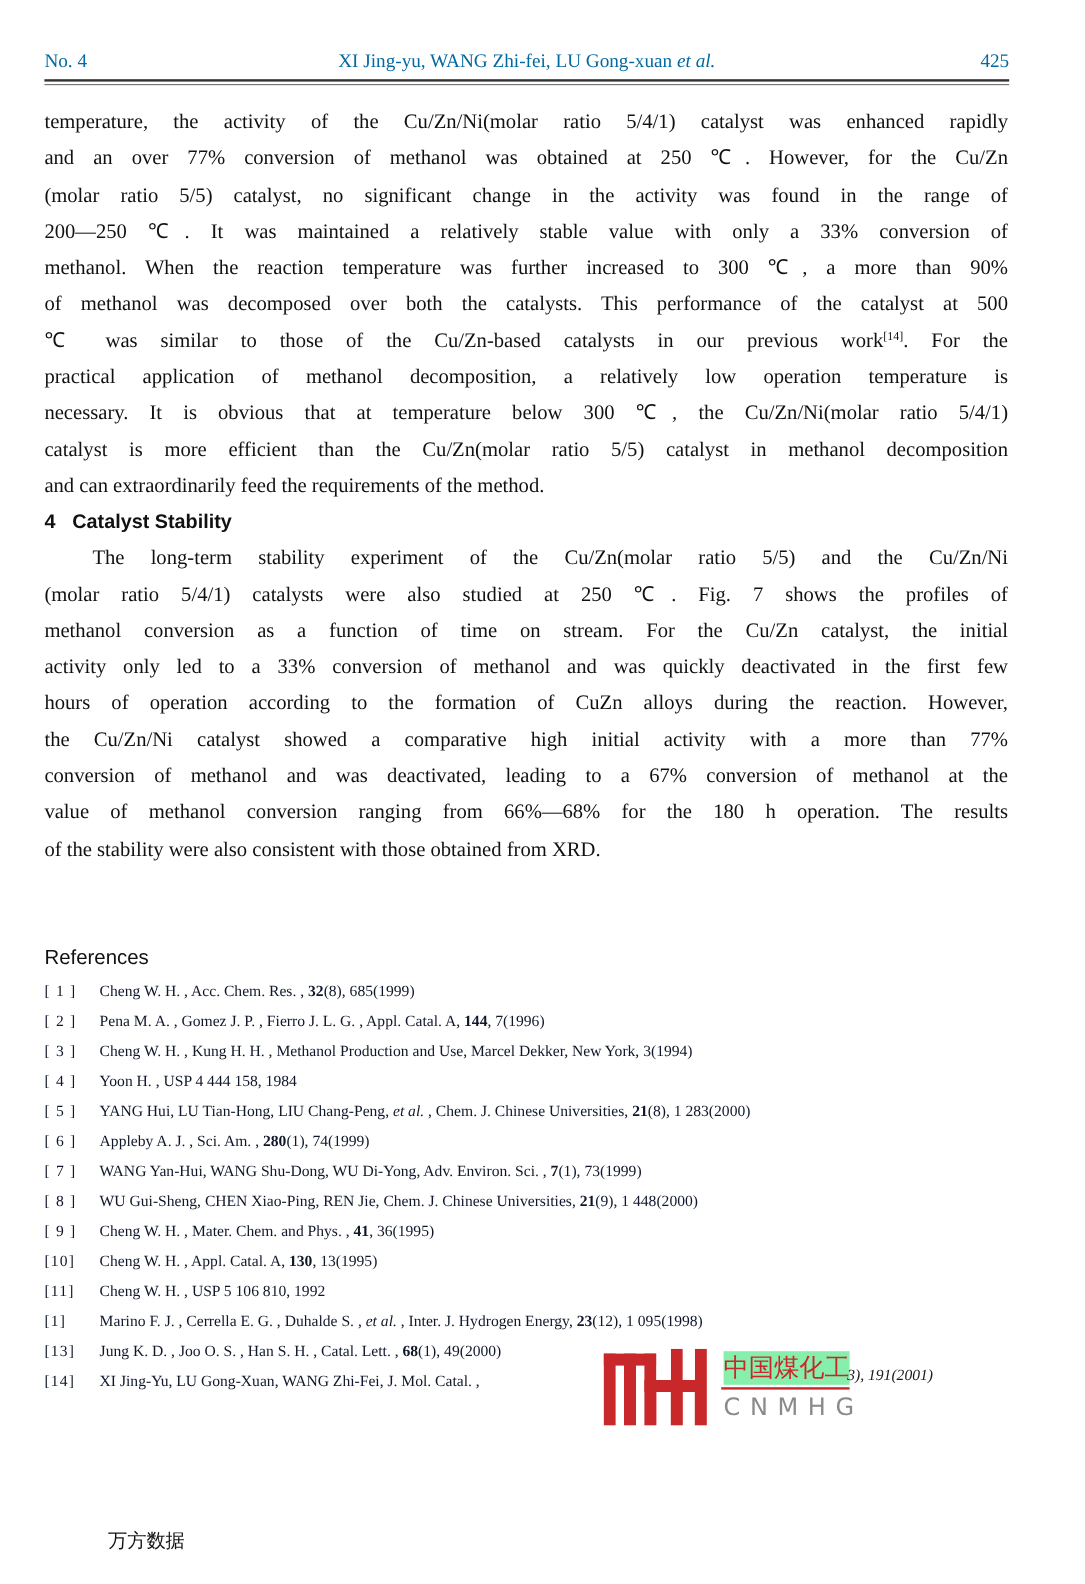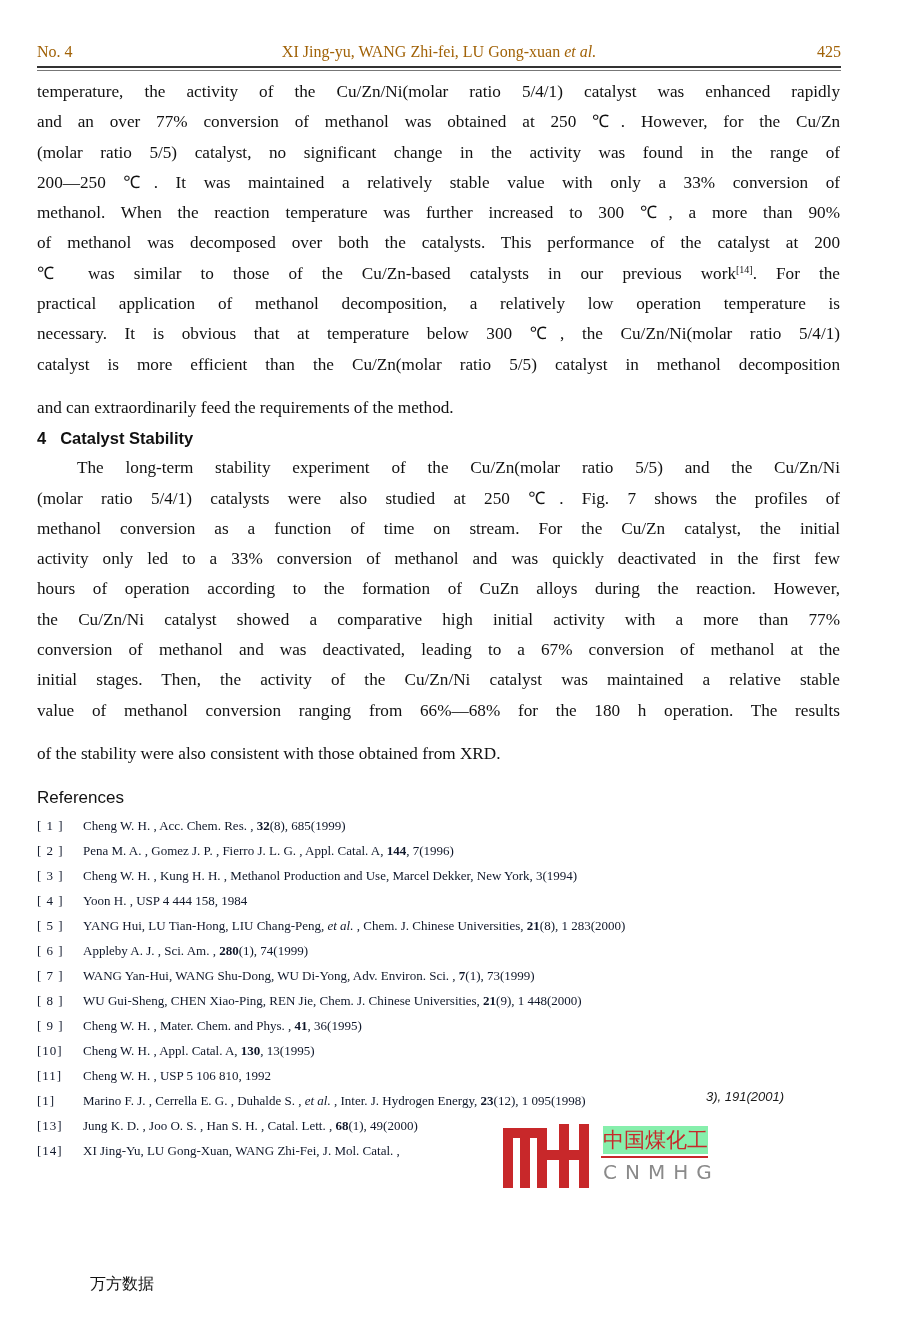--- a/index.html
+++ b/index.html
@@ -1,34 +1,34 @@
 <!DOCTYPE html>
 <html><head>
   <meta charset="utf-8">
   <style>
     html, body { margin: 0; padding: 0; background: #ffffff; }
     body { width: 904px; height: 1320px; position: relative; overflow: hidden; color: #111; }
     .page { position: absolute; left: 0; top: 0; width: 904px; height: 1320px; }
     .running-head {
       position: absolute; left: 37px; top: 40px; width: 804px; height: 24px;
-      font-family: "Liberation Serif", serif; font-size: 16px; color: #a16207;
+      font-family: "Liberation Serif", serif; font-size: 16px; color: #0369a1;
     }
     .rh-left { position: absolute; left: 0; top: 3px; }
     .rh-center { position: absolute; left: 0; right: 0; top: 3px; text-align: center; }
     .rh-right { position: absolute; right: 0; top: 3px; }
     .rule-thick { position: absolute; left: 37px; top: 66px; width: 804px; height: 2px; background: #333; }
     .rule-thin { position: absolute; left: 37px; top: 70px; width: 804px; height: 1px; background: #777; }
 
     .body-text {
-      position: absolute; left: 37px; top: 77px; width: 803px;
+      position: absolute; left: 37px; top: 87px; width: 803px;
       font-family: "Liberation Serif", serif; font-size: 17.2px; line-height: 30.3px; color: #111;
     }
     .para { margin: 0; text-align: justify; text-align-last: left; }
     .line { display: block; text-align: justify; text-align-last: justify; white-space: nowrap; }
-    .line.last { text-align-last: left; margin-top: 13px; }
+    .line.last { text-align-last: left; }
     sup { font-size: 10px; line-height: 0; vertical-align: 6px; }
 
     .section-heading {
       font-family: Liberation Sans, sans-serif; font-size: 16.5px; margin: 0; line-height: 30px;
       color: #111;
     }
     .section-heading .num { font-weight: bold; margin-right: 14px; }
 
     .refs-heading {
       position: absolute; left: 37px; top: 788px;
@@ -51,21 +51,21 @@
     .wm-cn {
       position: absolute; left: 100px; top: 2px; font-family: "DejaVu Sans", sans-serif;
       font-size: 21px; color: #c8282a; letter-spacing: 0px; background: #86efac; padding-right: 0;
     }
     .wm-underline { position: absolute; left: 98px; top: 32px; width: 107px; height: 2px; background: #c8282a; }
     .wm-en {
       position: absolute; left: 100px; top: 36px; font-family: "DejaVu Sans", sans-serif;
       font-size: 20px; color: #8a8a8a; letter-spacing: 8px;
     }
     .ref-tail-overlay {
-      position: absolute; left: 706px; top: 1089px; font-family: Liberation Sans, sans-serif;
+      position: absolute; left: 706px; top: 1138px; font-family: Liberation Serif, serif;
       font-size: 13px; color: #1a1a1a; font-style: italic;
     }
 
     .footer-brand {
       position: absolute; left: 90px; top: 1274px; font-family: Liberation Serif, serif;
       font-size: 16px; color: #111;
     }
   </style>
 </head>
 <body>
@@ -80,41 +80,40 @@
   <div class="rule-thick"></div>
   <div class="rule-thin"></div>
 
   <div class="body-text">
     <p class="para">
       <span class="line">temperature, the activity of the Cu/Zn/Ni(molar ratio 5/4/1) catalyst was enhanced rapidly</span>
       <span class="line">and an over 77% conversion of methanol was obtained at 250 ℃. However, for the Cu/Zn</span>
       <span class="line">(molar ratio 5/5) catalyst, no significant change in the activity was found in the range of</span>
       <span class="line">200—250 ℃. It was maintained a relatively stable value with only a 33% conversion of</span>
       <span class="line">methanol. When the reaction temperature was further increased to 300 ℃, a more than 90%</span>
-      <span class="line">of methanol was decomposed over both the catalysts. This performance of the catalyst at 200</span>
+      <span class="line">of methanol was decomposed over both the catalysts. This performance of the catalyst at 500</span>
       <span class="line"><span>℃ was similar to those of the Cu/Zn-based catalysts in our previous work</span><sup>[14]</sup><span>. For the</span></span>
       <span class="line">practical application of methanol decomposition, a relatively low operation temperature is</span>
       <span class="line">necessary. It is obvious that at temperature below 300 ℃, the Cu/Zn/Ni(molar ratio 5/4/1)</span>
       <span class="line">catalyst is more efficient than the Cu/Zn(molar ratio 5/5) catalyst in methanol decomposition</span>
       <span class="line last">and can extraordinarily feed the requirements of the method.</span>
     </p>
 
     <h2 class="section-heading">
       <span class="num">4</span><span>Catalyst Stability</span>
     </h2>
 
     <p class="para">
       <span class="line" style="padding-left:40px;">The long-term stability experiment of the Cu/Zn(molar ratio 5/5) and the Cu/Zn/Ni</span>
       <span class="line">(molar ratio 5/4/1) catalysts were also studied at 250 ℃. Fig. 7 shows the profiles of</span>
       <span class="line">methanol conversion as a function of time on stream. For the Cu/Zn catalyst, the initial</span>
       <span class="line">activity only led to a 33% conversion of methanol and was quickly deactivated in the first few</span>
       <span class="line">hours of operation according to the formation of CuZn alloys during the reaction. However,</span>
       <span class="line">the Cu/Zn/Ni catalyst showed a comparative high initial activity with a more than 77%</span>
       <span class="line">conversion of methanol and was deactivated, leading to a 67% conversion of methanol at the</span>
-      <span class="line">initial stages. Then, the activity of the Cu/Zn/Ni catalyst was maintained a relative stable</span>
       <span class="line">value of methanol conversion ranging from 66%—68% for the 180 h operation. The results</span>
       <span class="line last">of the stability were also consistent with those obtained from XRD.</span>
     </p>
   </div>
 
   <div class="refs-heading">References</div>
   <ul class="refs">
     <li class="ref"><span class="ref-num">[ 1 ]</span><span class="ref-text"><span>Cheng W. H. , Acc. Chem. Res. , </span><b>32</b><span>(8), 685(1999)</span></span></li>
     <li class="ref"><span class="ref-num">[ 2 ]</span><span class="ref-text"><span>Pena M. A. , Gomez J. P. , Fierro J. L. G. , Appl. Catal. A, </span><b>144</b><span>, 7(1996)</span></span></li>
     <li class="ref"><span class="ref-num">[ 3 ]</span><span class="ref-text"><span>Cheng W. H. , Kung H. H. , Methanol Production and Use, Marcel Dekker, New York, 3(1994)</span></span></li>

